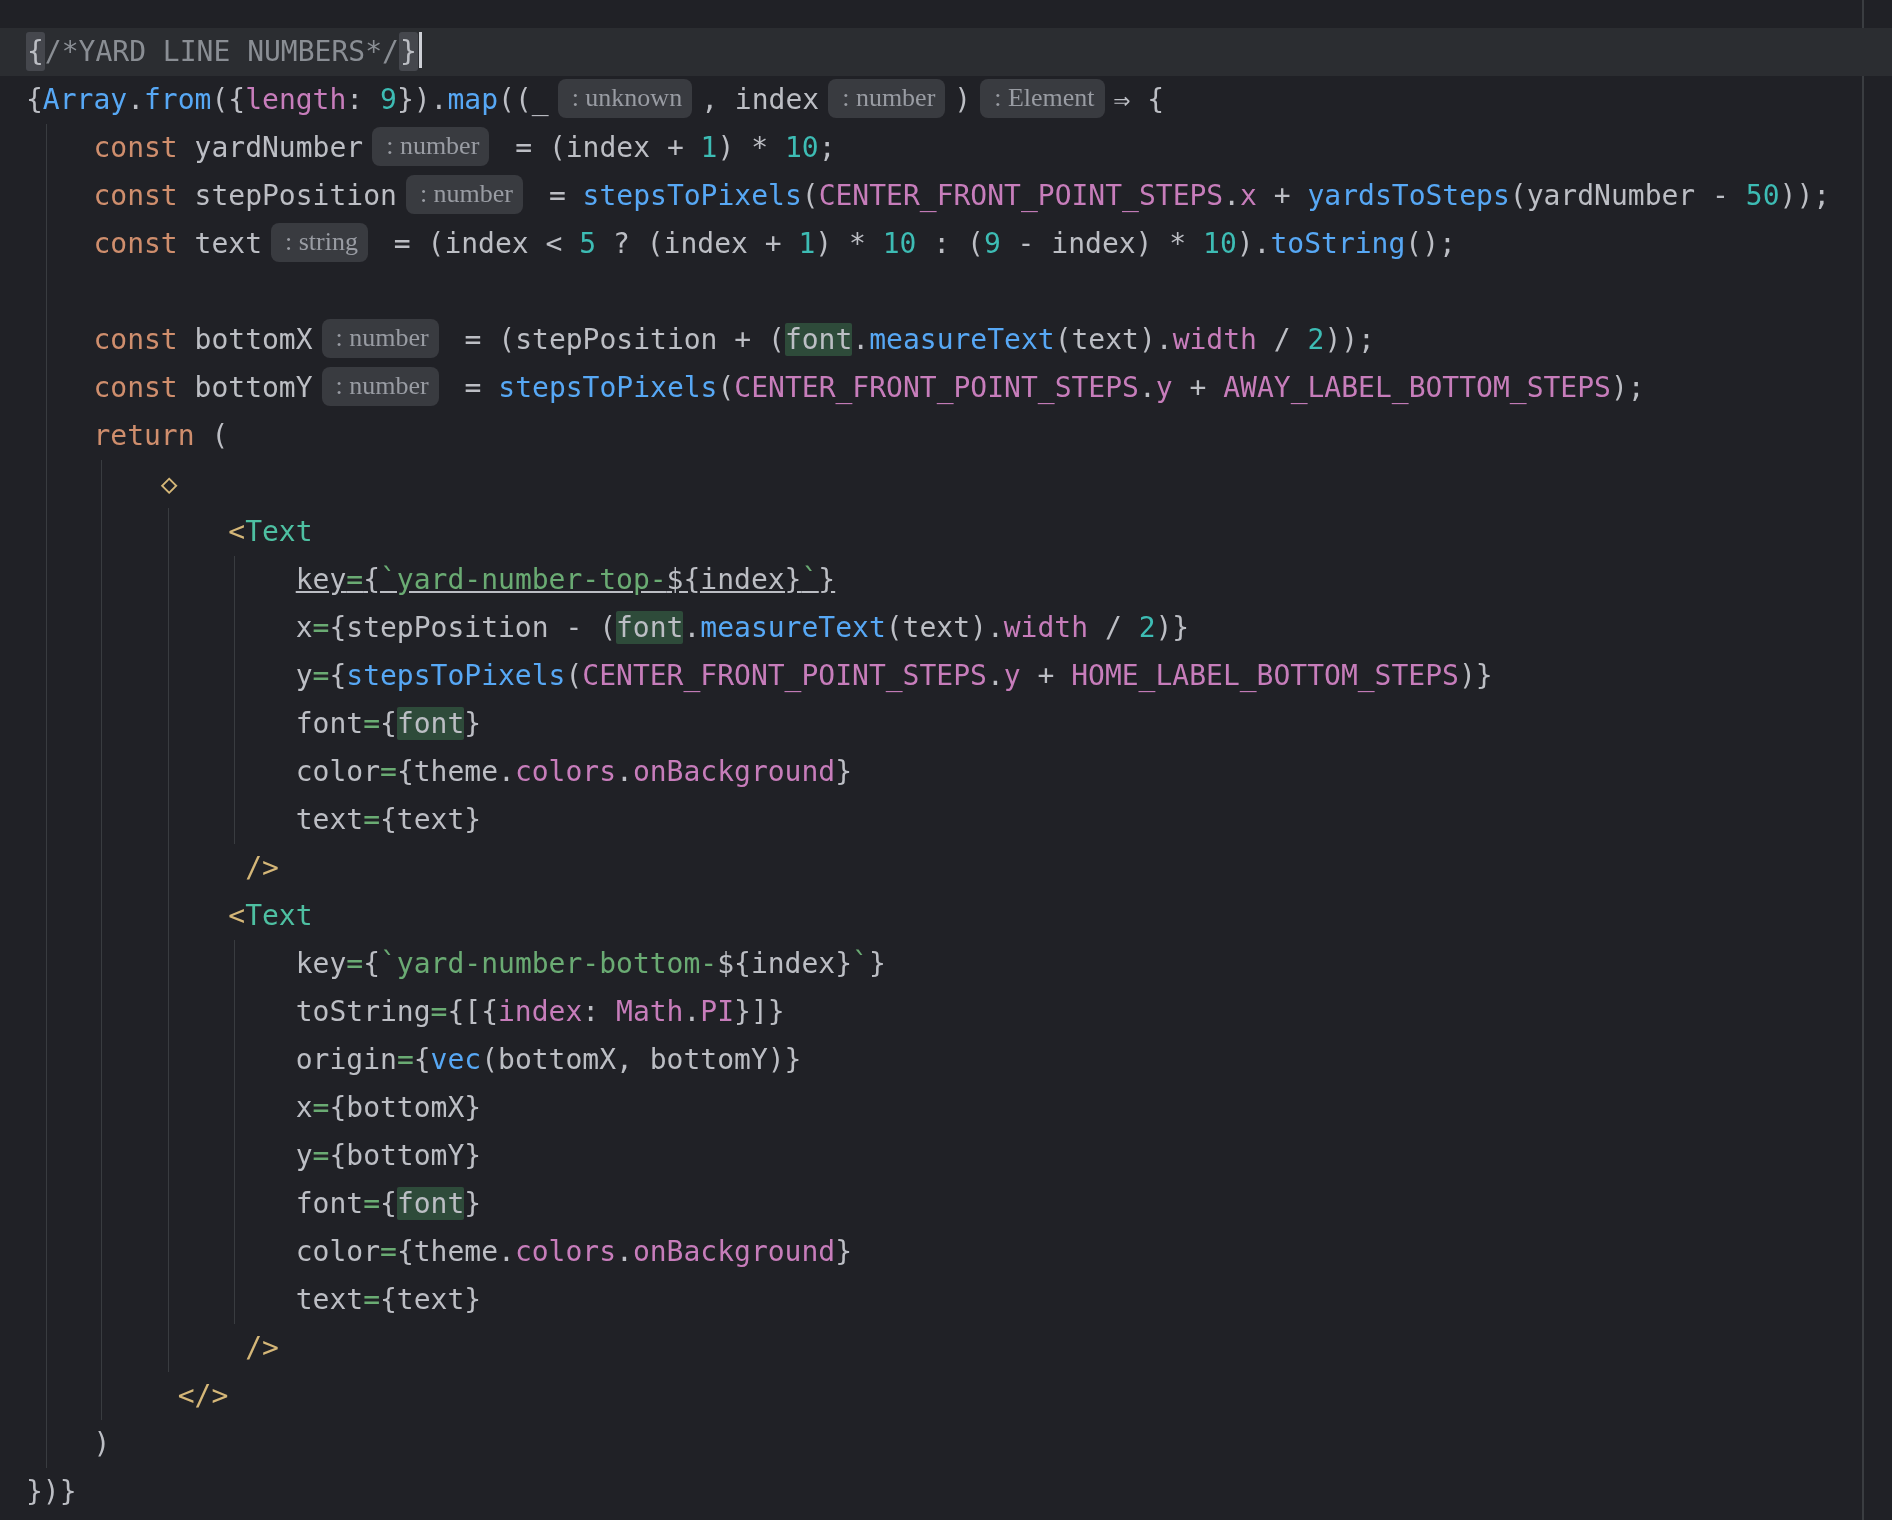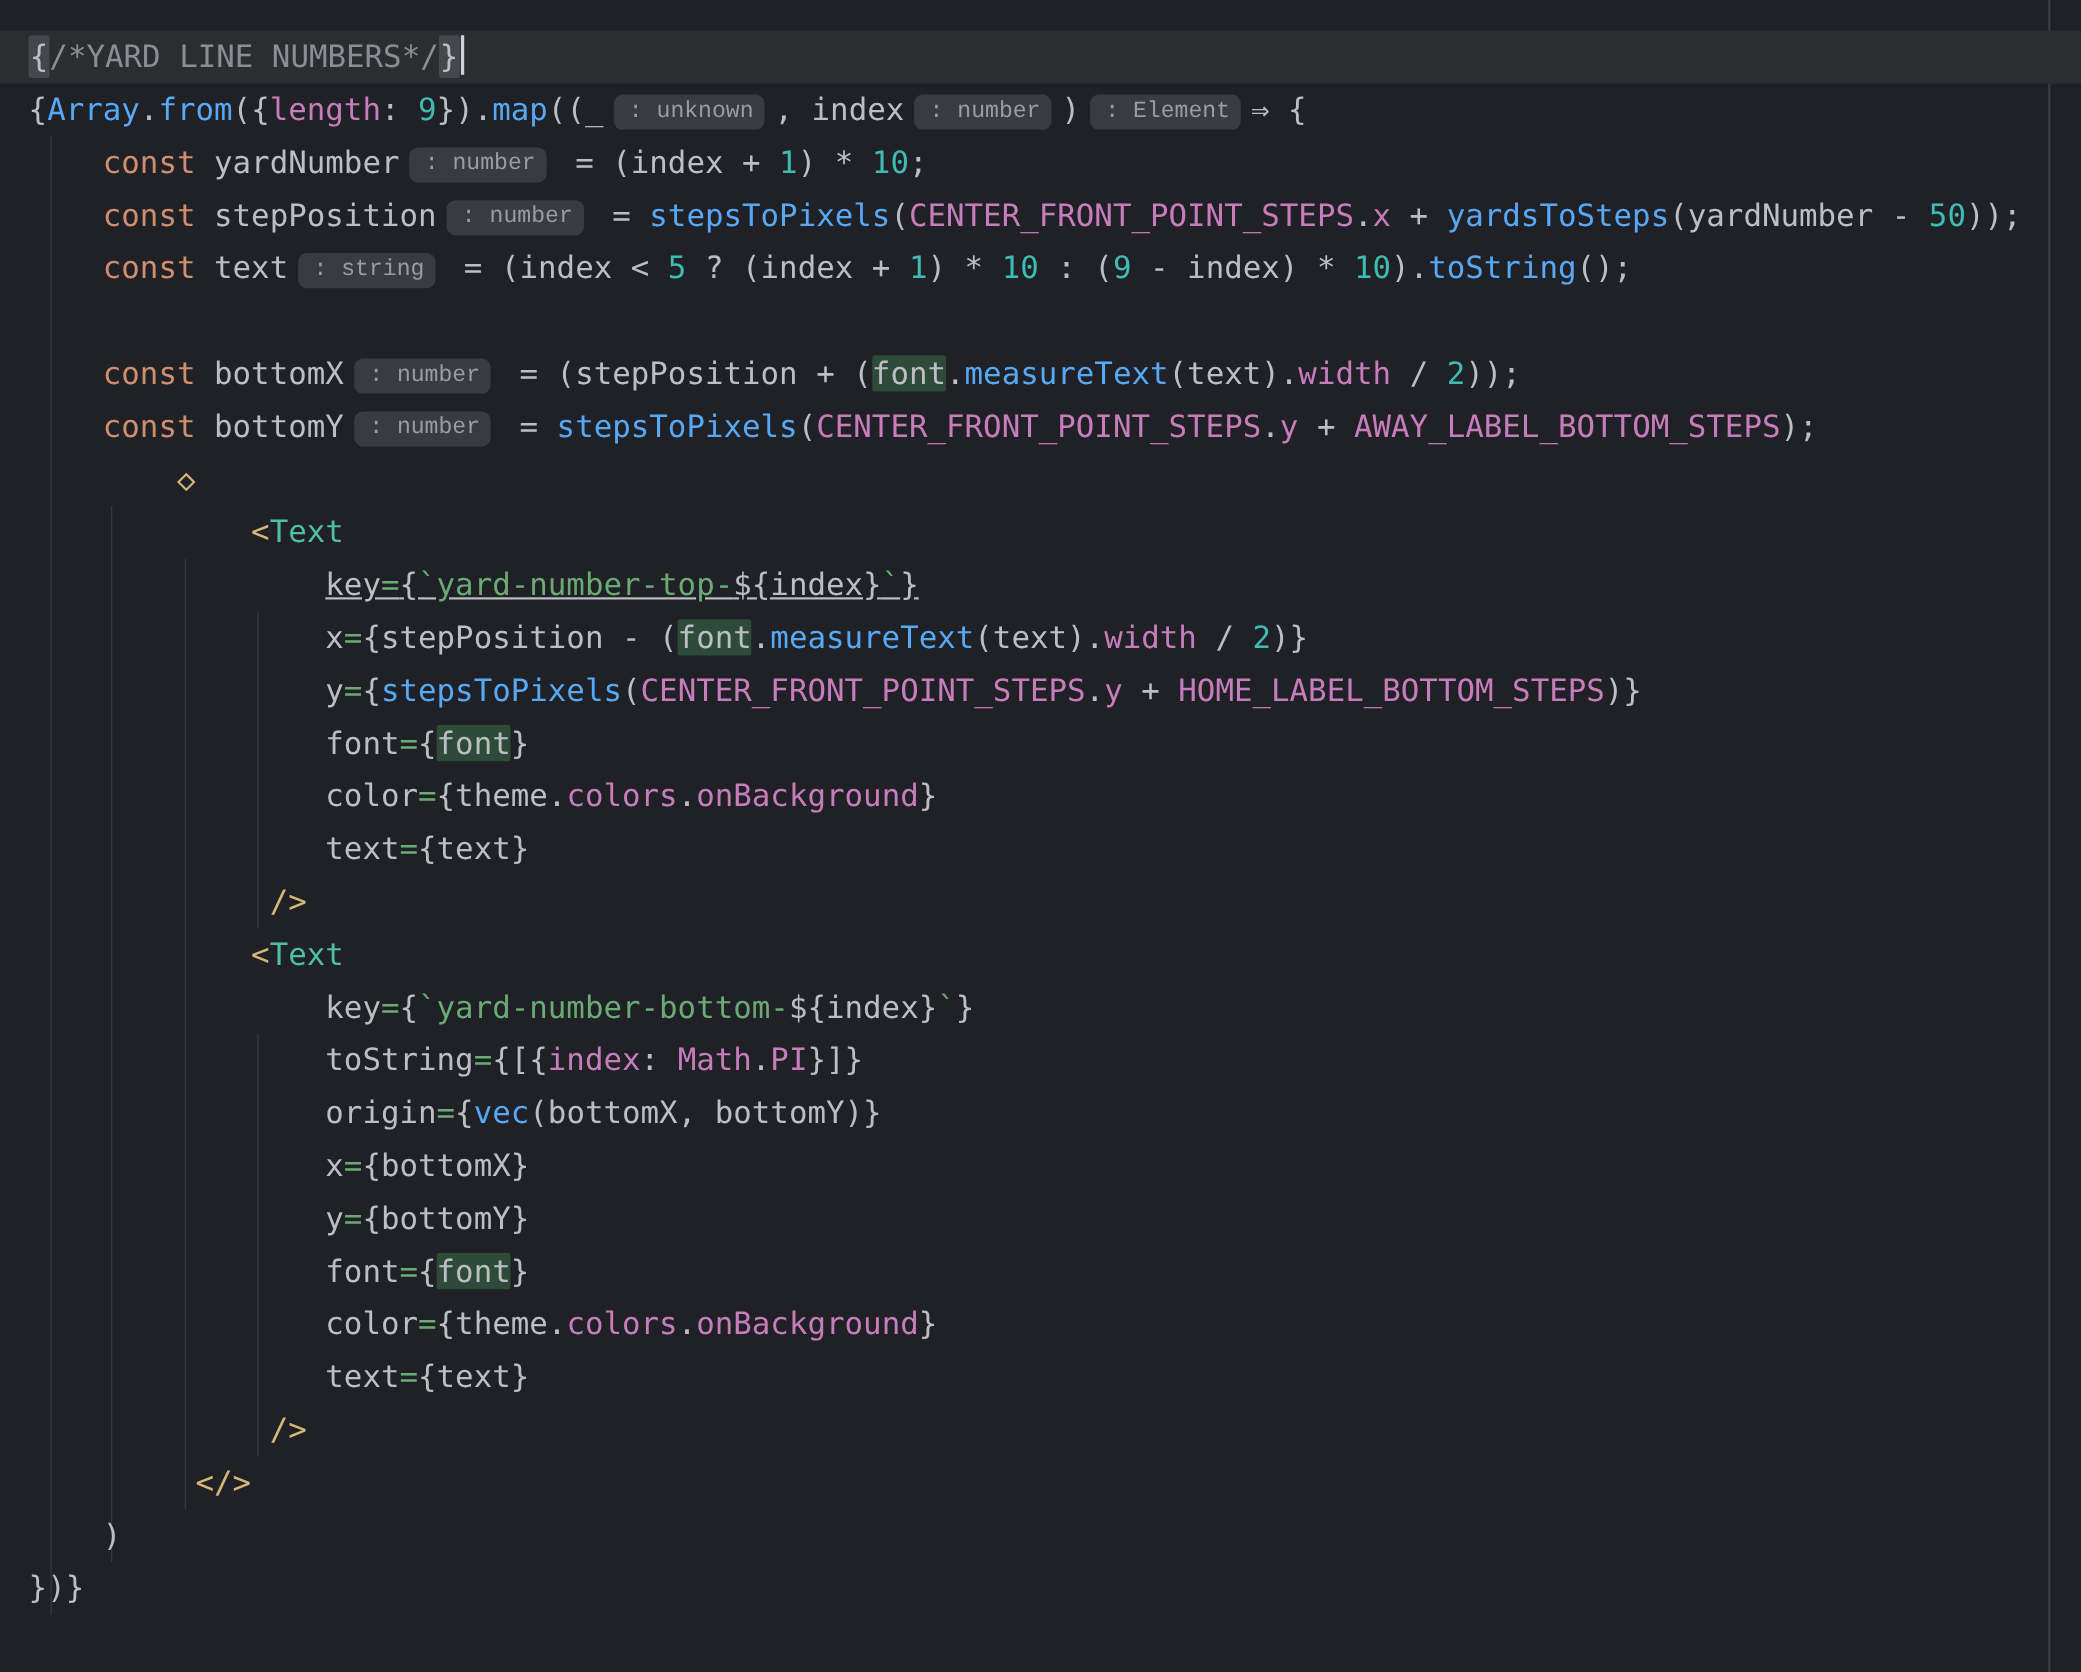--- a/index.html
+++ b/index.html
@@ -53,22 +53,22 @@
   .t-p  { color: var(--property); }
   .t-s  { color: var(--string); }
   .t-cm { color: var(--comment); }
   .t-tb { color: var(--tag_bracket); }
   .t-cp { color: var(--component); }
   .t-eq { color: var(--attr_equals); }
   .t-hg { color: var(--default); background: var(--usage_highlight_bg); border-radius: 2px; }
   .t-bm { color: var(--default); background: var(--brace_match_bg); border-radius: 3px; padding: 3px 1px; }
   .t-i {
     display: inline-block;
-    font-family: Liberation Mono, monospace;
-    font-size: 21px;
+    font-family: Liberation Serif, serif;
+    font-size: 26px;
     line-height: normal;
     color: var(--inlay_fg);
     background: var(--inlay_bg);
     border-radius: 8px;
     padding: 4px 10px 5px 14px;
     margin: 0 9px;
     vertical-align: 3px;
   }
   .t-caret {
     display: inline-block;
@@ -90,20 +90,21 @@
     <div class="guide" style="left: 234px; top: 940px; height: 384px;"></div>
     <div class="margin-line" style="left: 1862px;"></div>
     <div class="code-line caret-line" style="padding-left: calc(0ch + 26px);"><span class="t-bm">{</span><span class="t-cm">/*YARD LINE NUMBERS*/</span><span class="t-bm">}</span><span class="t-caret"></span></div>
     <div class="code-line" style="padding-left: calc(0ch + 26px);"><span class="t-d">{</span><span class="t-f">Array</span><span class="t-d">.</span><span class="t-f">from</span><span class="t-d">({</span><span class="t-p">length</span><span class="t-d">: </span><span class="t-n">9</span><span class="t-d">}).</span><span class="t-f">map</span><span class="t-d">((_</span><span class="t-i">: unknown</span><span class="t-d">, index</span><span class="t-i">: number</span><span class="t-d">)</span><span class="t-i">: Element</span><span class="t-d">⇒ {</span></div>
     <div class="code-line" style="padding-left: calc(4ch + 26px);"><span class="t-k">const </span><span class="t-d">yardNumber</span><span class="t-i">: number</span><span class="t-d"> = (index + </span><span class="t-n">1</span><span class="t-d">) * </span><span class="t-n">10</span><span class="t-d">;</span></div>
     <div class="code-line" style="padding-left: calc(4ch + 26px);"><span class="t-k">const </span><span class="t-d">stepPosition</span><span class="t-i">: number</span><span class="t-d"> = </span><span class="t-f">stepsToPixels</span><span class="t-d">(</span><span class="t-c">CENTER_FRONT_POINT_STEPS</span><span class="t-d">.</span><span class="t-c">x</span><span class="t-d"> + </span><span class="t-f">yardsToSteps</span><span class="t-d">(yardNumber - </span><span class="t-n">50</span><span class="t-d">));</span></div>
     <div class="code-line" style="padding-left: calc(4ch + 26px);"><span class="t-k">const </span><span class="t-d">text</span><span class="t-i">: string</span><span class="t-d"> = (index &lt; </span><span class="t-n">5</span><span class="t-d"> ? (index + </span><span class="t-n">1</span><span class="t-d">) * </span><span class="t-n">10</span><span class="t-d"> : (</span><span class="t-n">9</span><span class="t-d"> - index) * </span><span class="t-n">10</span><span class="t-d">).</span><span class="t-f">toString</span><span class="t-d">();</span></div>
     <div class="code-line" style="padding-left: calc(0ch + 26px);"></div>
     <div class="code-line" style="padding-left: calc(4ch + 26px);"><span class="t-k">const </span><span class="t-d">bottomX</span><span class="t-i">: number</span><span class="t-d"> = (stepPosition + (</span><span class="t-hg">font</span><span class="t-d">.</span><span class="t-f">measureText</span><span class="t-d">(text).</span><span class="t-p">width</span><span class="t-d"> / </span><span class="t-n">2</span><span class="t-d">));</span></div>
     <div class="code-line" style="padding-left: calc(4ch + 26px);"><span class="t-k">const </span><span class="t-d">bottomY</span><span class="t-i">: number</span><span class="t-d"> = </span><span class="t-f">stepsToPixels</span><span class="t-d">(</span><span class="t-c">CENTER_FRONT_POINT_STEPS</span><span class="t-d">.</span><span class="t-c">y</span><span class="t-d"> + </span><span class="t-c">AWAY_LABEL_BOTTOM_STEPS</span><span class="t-d">);</span></div>
+    <div class="code-line" style="padding-left: calc(4ch + 26px);"><span class="t-k">return</span><span class="t-d"> (</span></div>
     <div class="code-line" style="padding-left: calc(8ch + 26px);"><span class="t-tb">◇</span></div>
     <div class="code-line" style="padding-left: calc(12ch + 26px);"><span class="t-tb">&lt;</span><span class="t-cp">Text</span></div>
     <div class="code-line" style="padding-left: calc(16ch + 26px); text-decoration: underline;"><span class="t-d">key</span><span class="t-eq">=</span><span class="t-d">{</span><span class="t-s">`yard-number-top-</span><span class="t-d">${index}</span><span class="t-s">`</span><span class="t-d">}</span></div>
     <div class="code-line" style="padding-left: calc(16ch + 26px);"><span class="t-d">x</span><span class="t-eq">=</span><span class="t-d">{stepPosition - (</span><span class="t-hg">font</span><span class="t-d">.</span><span class="t-f">measureText</span><span class="t-d">(text).</span><span class="t-p">width</span><span class="t-d"> / </span><span class="t-n">2</span><span class="t-d">)}</span></div>
     <div class="code-line" style="padding-left: calc(16ch + 26px);"><span class="t-d">y</span><span class="t-eq">=</span><span class="t-d">{</span><span class="t-f">stepsToPixels</span><span class="t-d">(</span><span class="t-c">CENTER_FRONT_POINT_STEPS</span><span class="t-d">.</span><span class="t-c">y</span><span class="t-d"> + </span><span class="t-c">HOME_LABEL_BOTTOM_STEPS</span><span class="t-d">)}</span></div>
     <div class="code-line" style="padding-left: calc(16ch + 26px);"><span class="t-d">font</span><span class="t-eq">=</span><span class="t-d">{</span><span class="t-hg">font</span><span class="t-d">}</span></div>
     <div class="code-line" style="padding-left: calc(16ch + 26px);"><span class="t-d">color</span><span class="t-eq">=</span><span class="t-d">{theme.</span><span class="t-p">colors</span><span class="t-d">.</span><span class="t-p">onBackground</span><span class="t-d">}</span></div>
     <div class="code-line" style="padding-left: calc(16ch + 26px);"><span class="t-d">text</span><span class="t-eq">=</span><span class="t-d">{text}</span></div>
     <div class="code-line" style="padding-left: calc(13ch + 26px);"><span class="t-tb">/&gt;</span></div>
     <div class="code-line" style="padding-left: calc(12ch + 26px);"><span class="t-tb">&lt;</span><span class="t-cp">Text</span></div>

